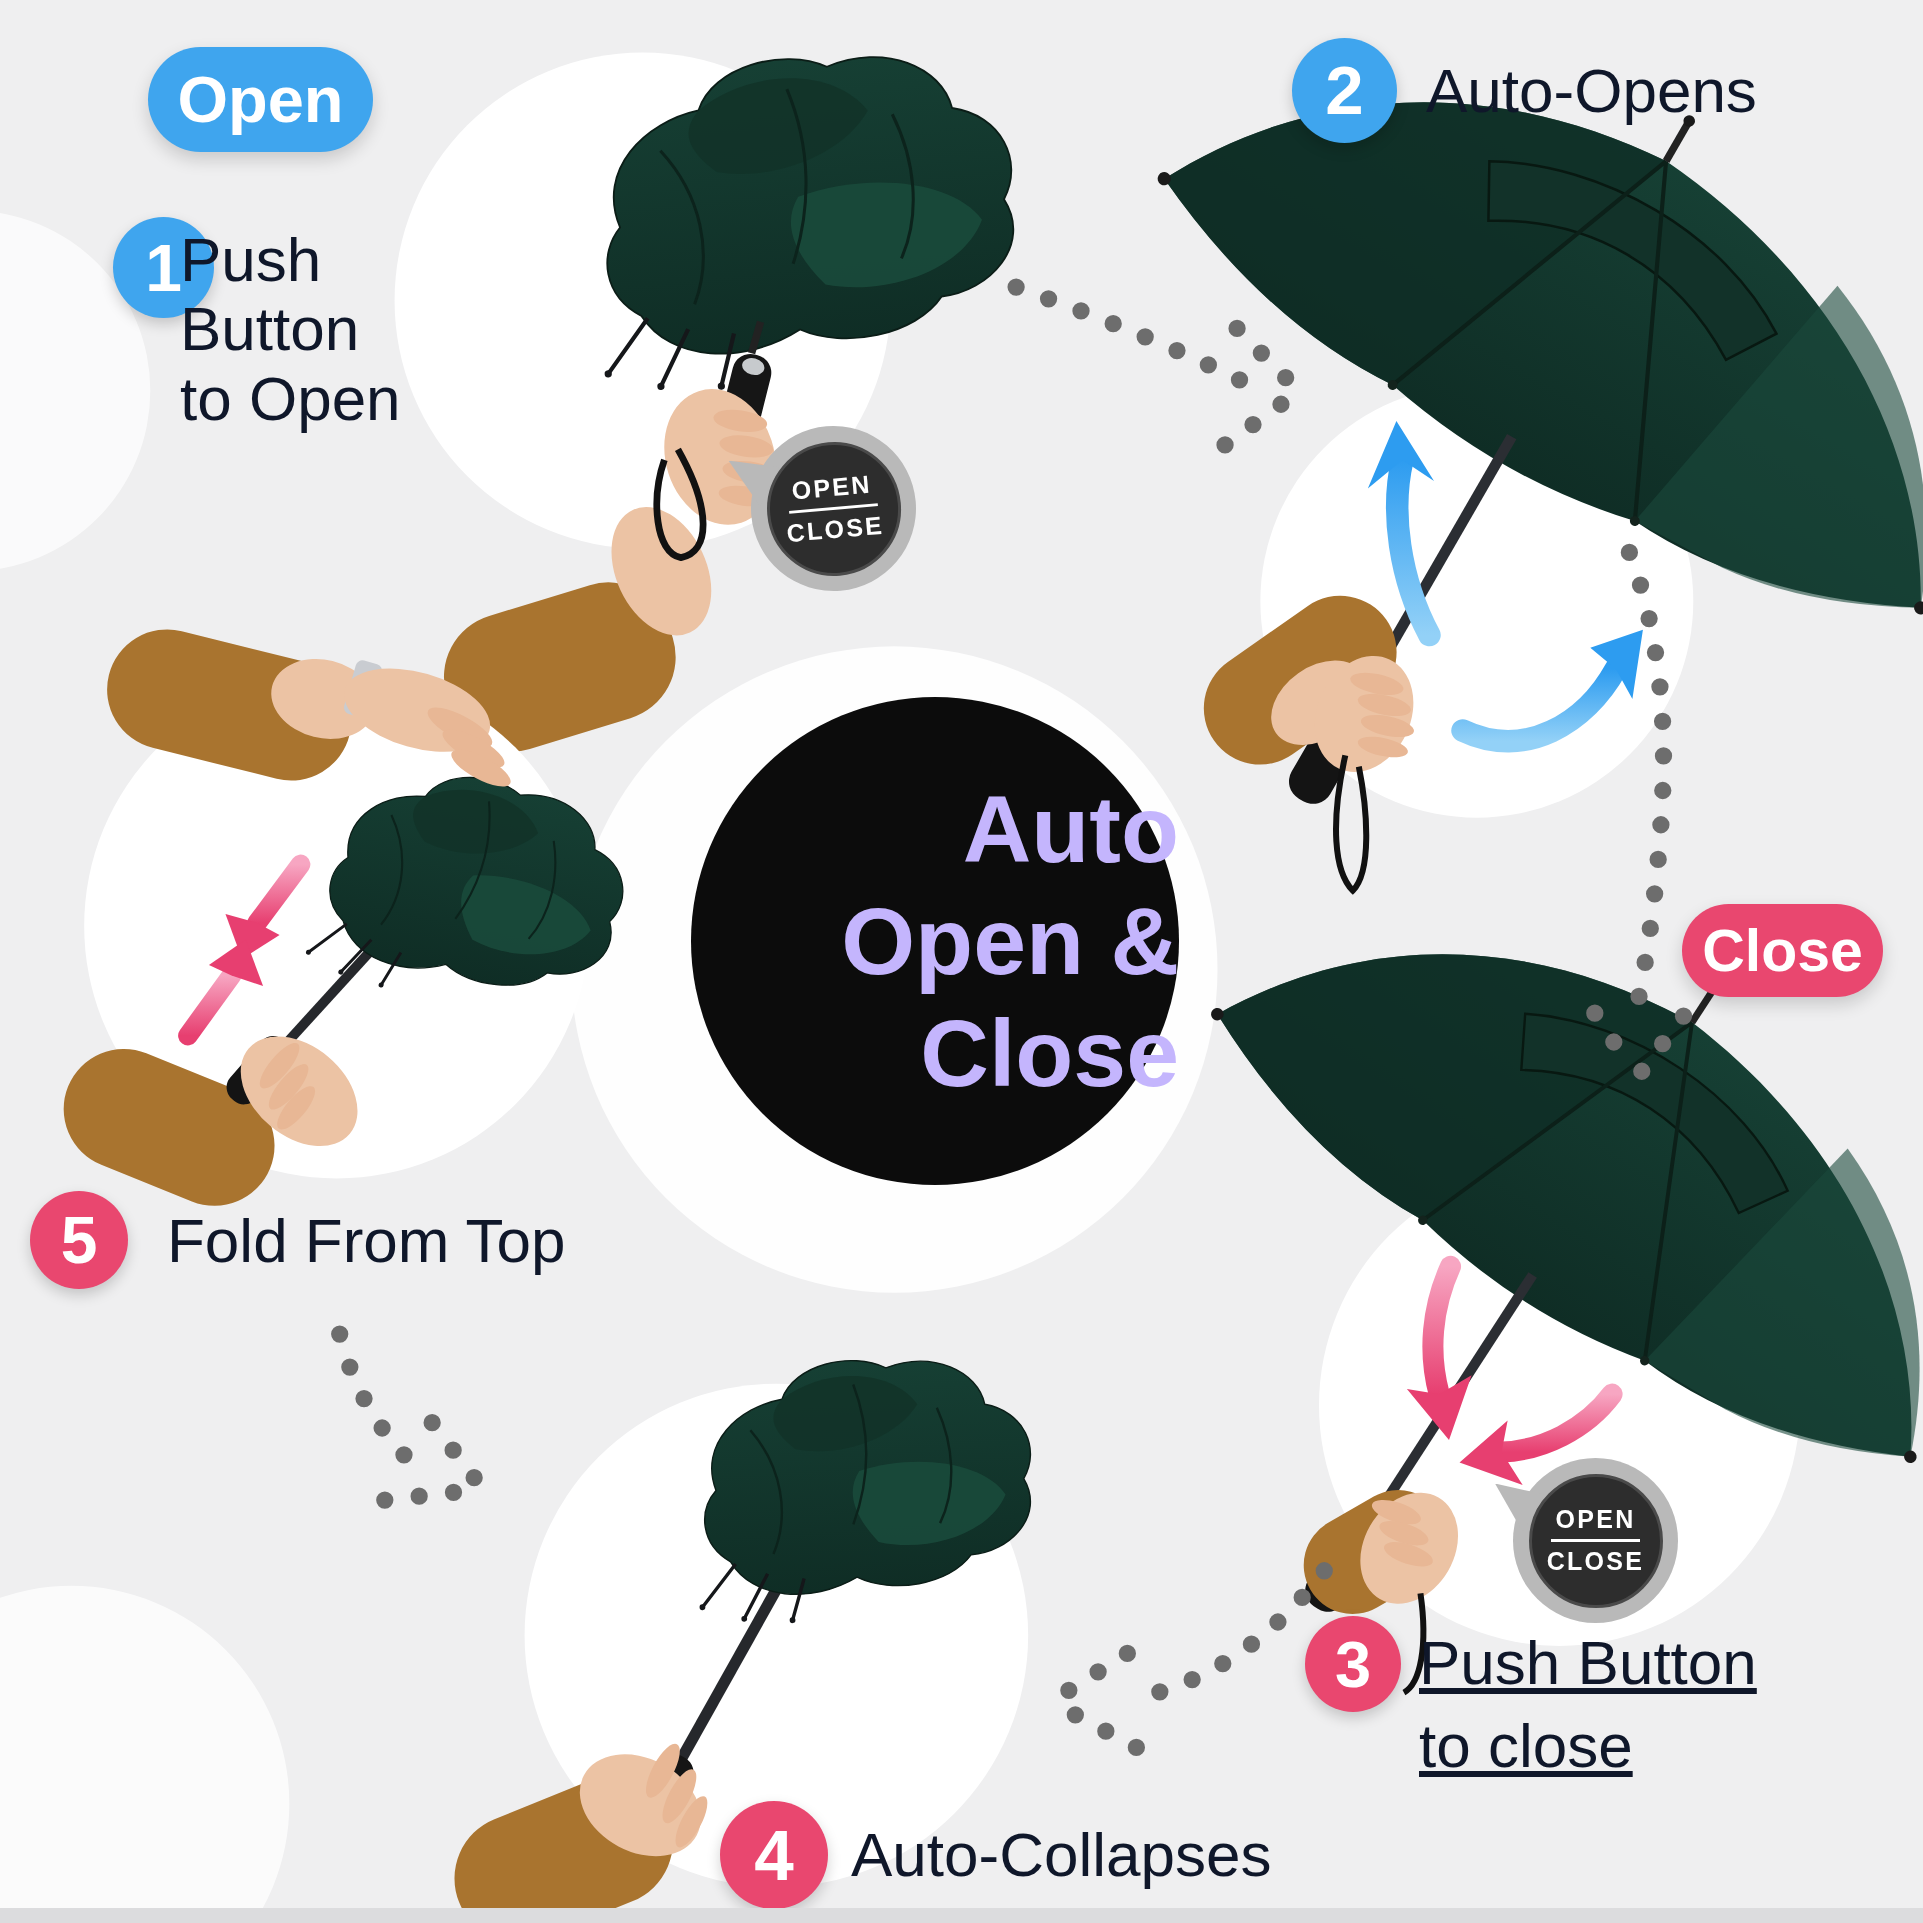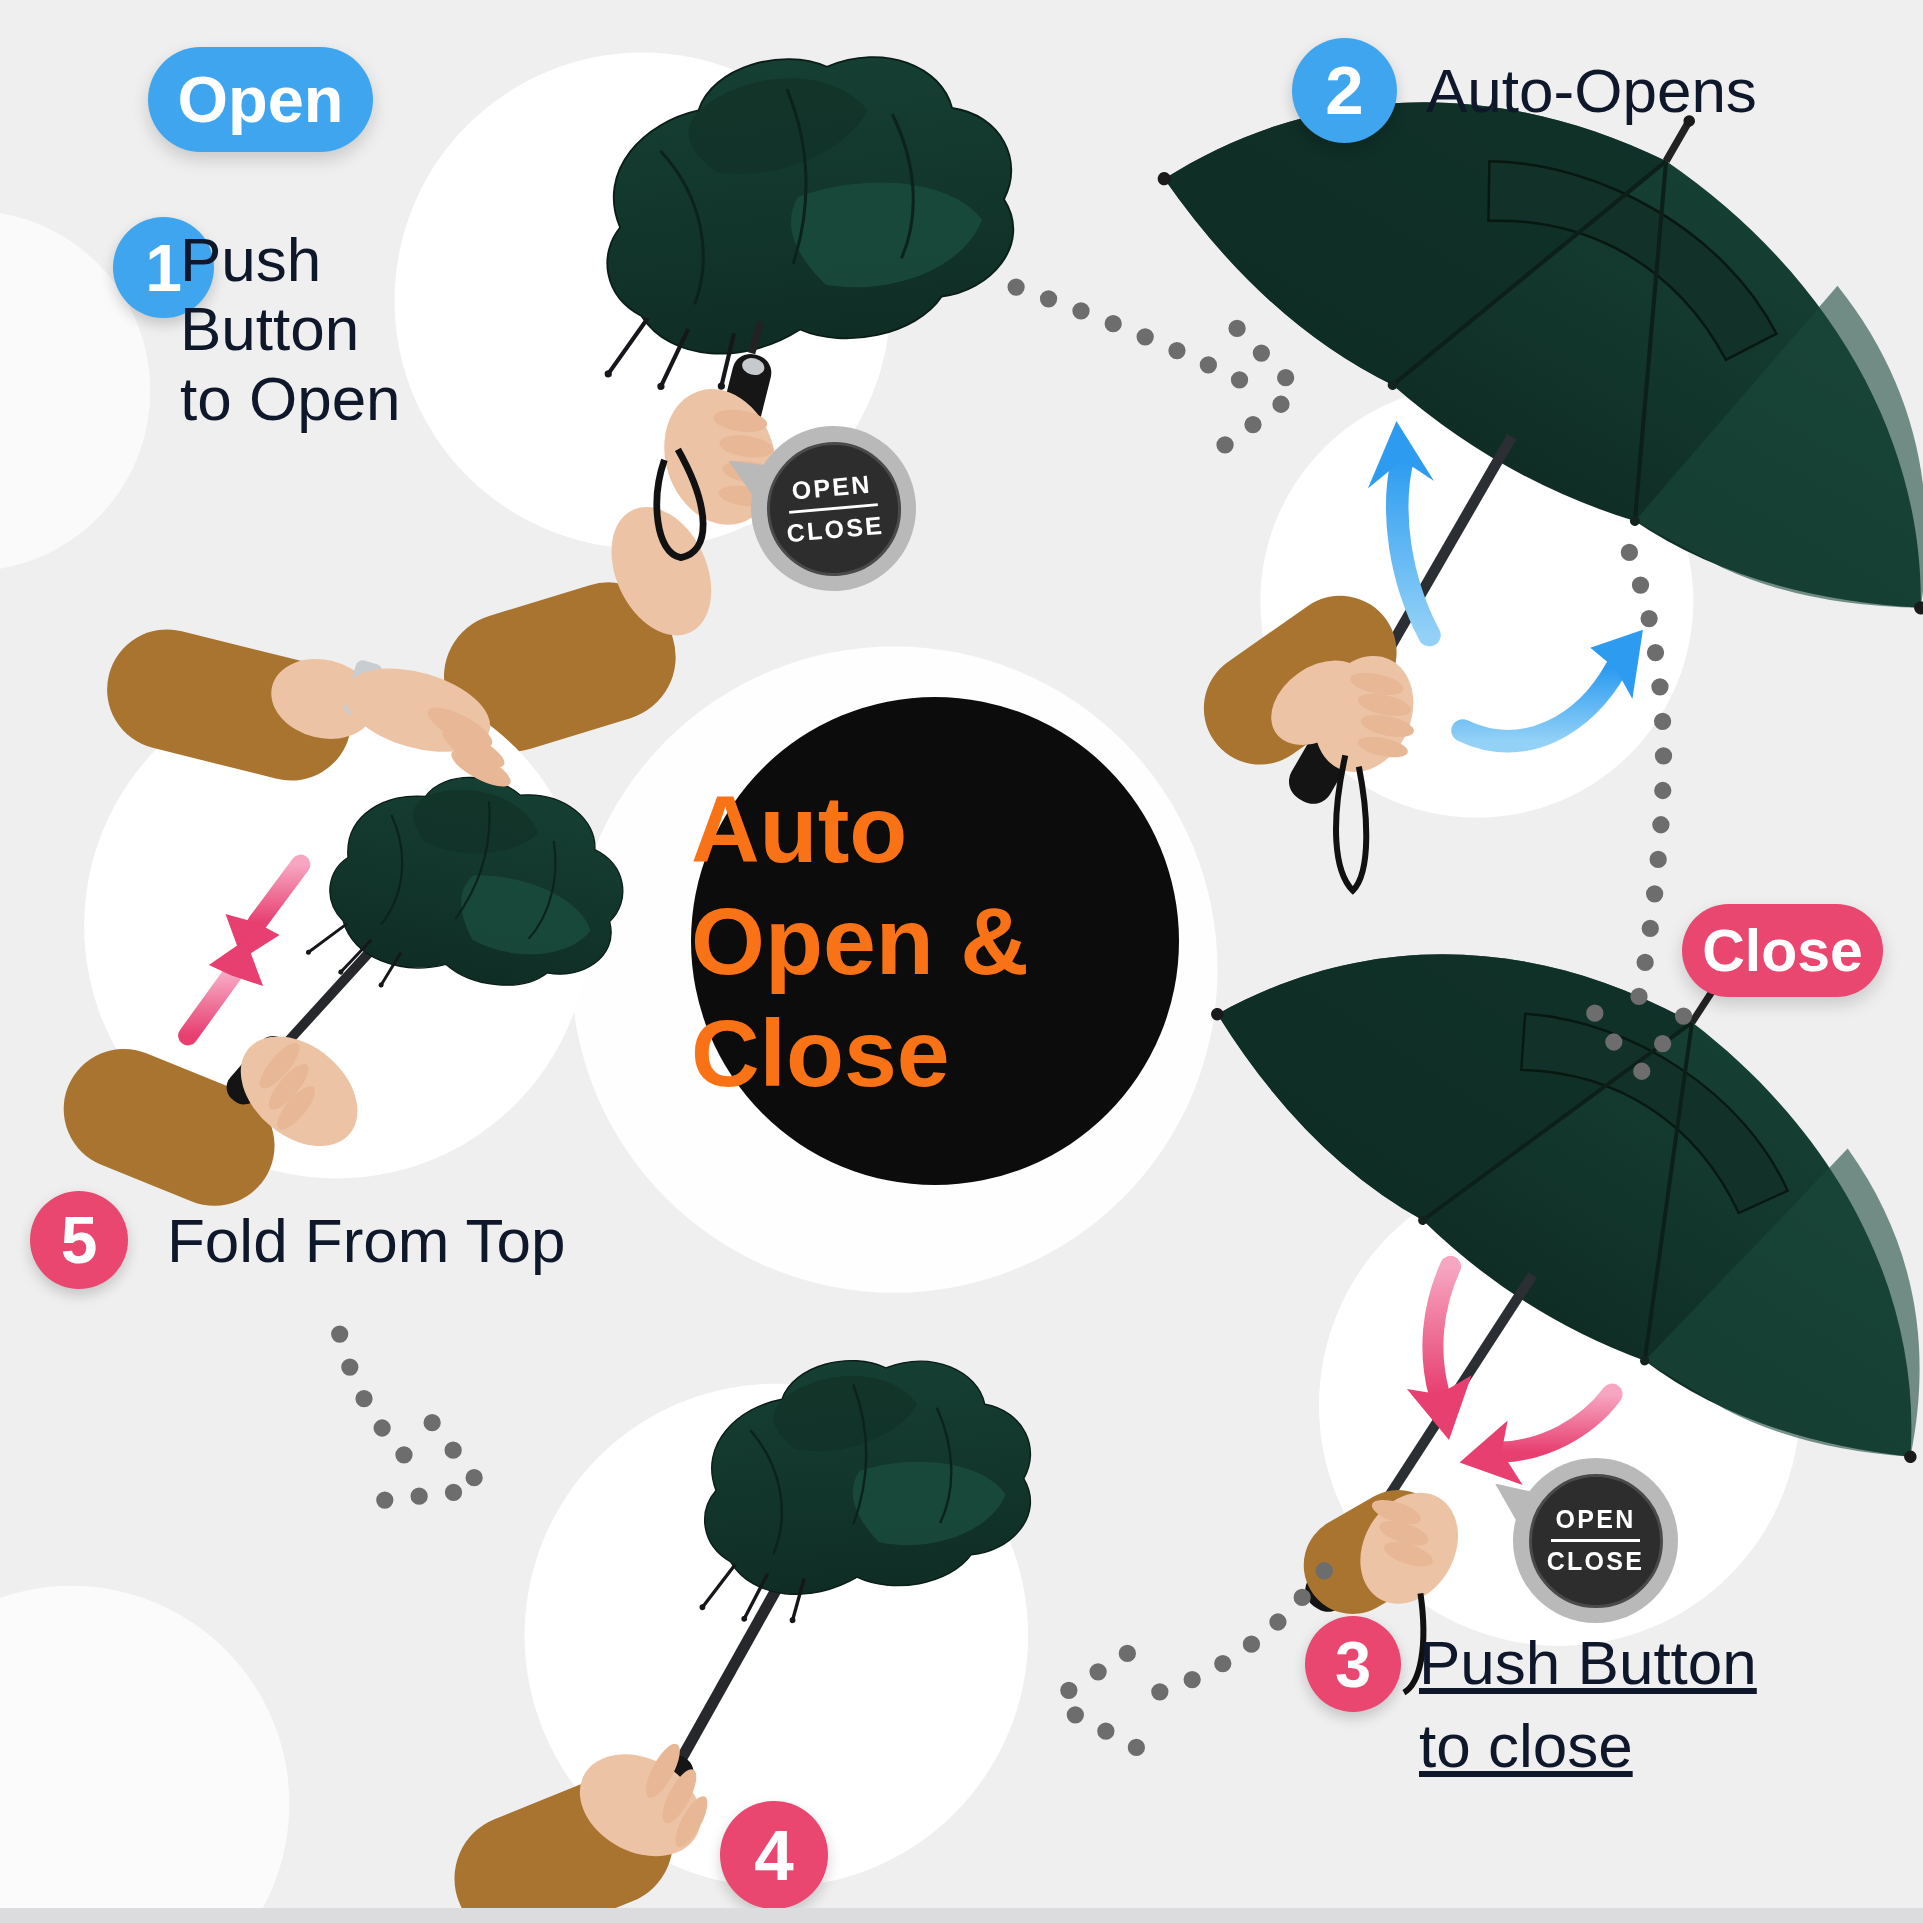--- a/index.html
+++ b/index.html
@@ -34,22 +34,22 @@
   .lbl{position:absolute;color:#0f172a;font-size:62px;line-height:1.12;white-space:nowrap;}
   .lbl.center{text-align:left;}
   .step1-text{left:180px;top:225px;width:301px;}
   .step2-text{left:1426px;top:44px;line-height:93px;}
   .step3-text{left:1419px;top:1621px;width:451px;line-height:83px;text-decoration:underline;}
   .step4-text{left:851px;top:1804px;line-height:102px;}
   .step5-text{left:167px;top:1196px;line-height:90px;}
   
   .center-badge{
     position:absolute;left:691px;top:697px;width:488px;height:488px;border-radius:50%;
-    background:#0c0c0c;display:flex;flex-direction:column;align-items:flex-start;justify-content:center;
-    color:#f97316;font-weight:bold;font-size:95px;line-height:1.18;text-align:center;
+    background:#0c0c0c;display:flex;flex-direction:column;align-items:flex-end;justify-content:center;
+    color:#c4b5fd;font-weight:bold;font-size:95px;line-height:1.18;text-align:center;
   }
   
   .oc-badge{position:absolute;width:165px;height:165px;border-radius:50%;background:#b9b9b9;
     display:flex;align-items:center;justify-content:center;}
   .oc-badge .oc-tail{
     position:absolute;left:-18px;top:25.6px;width:50px;height:50px;background:#b9b9b9;
     -webkit-clip-path:polygon(0 0,100% 22%,55% 96%);clip-path:polygon(0 0,100% 22%,55% 96%);
   }
   .oc-inner{
     width:134px;height:134px;border-radius:50%;background:#2d2d2d;border:3.8px solid #4a4a4a;
@@ -271,20 +271,21 @@
 
   <div class="pill close">Close</div>
 
   <div class="num pink n3">3</div>
   <div class="lbl center step3-text">
     <div>Push Button</div>
     <div>to close</div>
   </div>
 
   <div class="num pink n4">4</div>
+  <div class="lbl step4-text">Auto-Collapses</div>
 
   <div class="num pink n5">5</div>
   <div class="lbl step5-text">Fold From Top</div>
 
   <div class="oc-badge oc-1">
     <span class="oc-tail"></span>
     <span class="oc-inner">
       <span>OPEN</span>
       <span class="oc-line"></span>
       <span>CLOSE</span>

